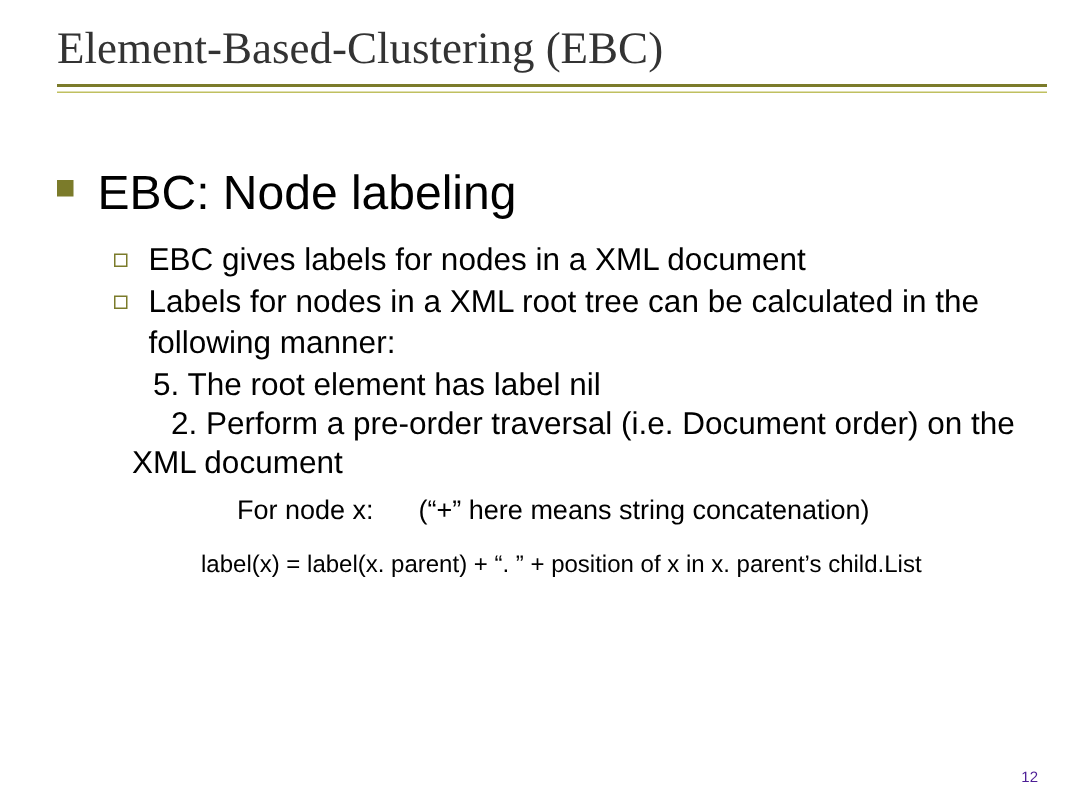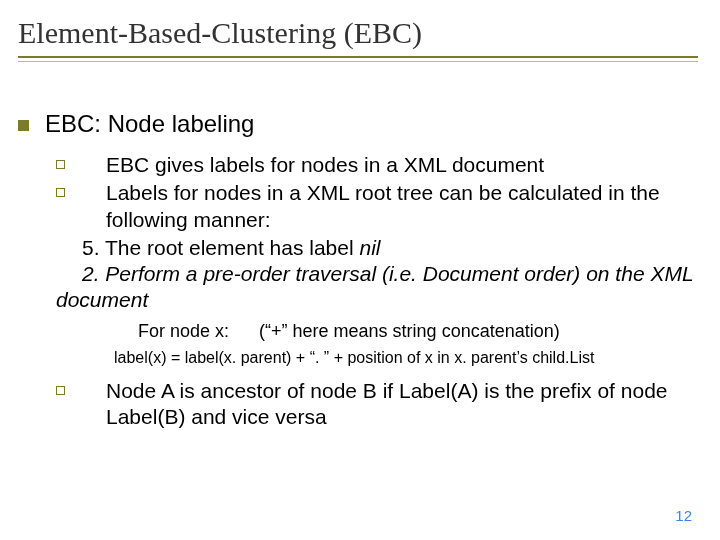--- a/index.html
+++ b/index.html
@@ -9,21 +9,21 @@
     height: 540px;
     background: #ffffff;
     font-family: Arial, Helvetica, sans-serif;
     color: #000;
     position: relative;
     box-sizing: border-box;
   }
   .slide {
     width: 720px;
     height: 540px;
-    padding: 12px 22px 18px 18px;
+    padding: 12px 22px 18px 38px;
     box-sizing: border-box;
     position: relative;
   }
   .title {
     font-family: "Times New Roman", Times, serif;
     font-size: 30px;
     color: #333;
     margin: 0 0 4px 0;
     padding: 4px 0 2px 0;
   }
@@ -40,32 +40,31 @@
   }
   .bullet-sq-filled {
     width: 11px;
     height: 11px;
     background: #7b7b2a;
     margin-top: 10px;
     margin-right: 16px;
     flex-shrink: 0;
   }
   .level1-text {
-    font-size: 24px;
+    font-size: 32px;
   }
   .level2-wrap {
     margin-left: 38px;
     font-size: 21px;
     line-height: 1.25;
   }
   .level2 {
     display: flex;
     align-items: flex-start;
     margin-bottom: 2px;
-    gap: 27px;
   }
   .bullet-sq-hollow {
     width: 9px;
     height: 9px;
     border: 1.5px solid #7b7b2a;
     margin-top: 8px;
     margin-right: 14px;
     flex-shrink: 0;
     box-sizing: border-box;
   }
@@ -73,30 +72,30 @@
     margin-left: 26px;
   }
   .sub-note {
     margin-left: 82px;
     font-size: 18px;
     margin-top: 6px;
   }
   .sub-formula {
     margin-left: 58px;
     font-size: 16px;
-    margin-top: 6px;
+    margin-top: 16px;
     margin-bottom: 10px;
   }
-  .italic { font-style: italic; }
+  .italic { }
   .page-num {
     position: absolute;
     bottom: 16px;
     right: 28px;
-    font-size: 15px;
-    color: #3b82f6;
+    font-size: 10px;
+    color: #4c1d95;
     margin-left: 20px;
   }
 </style>
 </head>
 <body>
 
 <div class="slide">
 
   <div class="title">Element-Based-Clustering (EBC)</div>
   <div class="title-underline"></div>
@@ -115,34 +114,30 @@
 
     <div class="level2">
       <div class="bullet-sq-hollow"></div>
       <div>Labels for nodes in a XML root tree can be calculated in the following manner:</div>
     </div>
 
     <div class="indent-block">
       <span>5. The root element has label </span><span class="italic">nil</span>
     </div>
 
-    <div style="margin-left:0;font-style:italic;">
+    <div style="margin-left:12px;">
       <span style="display:inline-block; width:26px;"></span><span>2. Perform a pre-order traversal (i.e. Document order) on the XML document</span>
     </div>
 
     <div class="sub-note">
       <span>For node x:</span>
       &nbsp;&nbsp;&nbsp;&nbsp;
       <span>(“+” here means string concatenation)</span>
     </div>
 
     <div class="sub-formula">label(x) = label(x. parent) + “. ” + position of x in x. parent’s child.List</div>
 
-    <div class="level2">
-      <div class="bullet-sq-hollow"></div>
-      <div>Node A is ancestor of node B if Label(A) is the prefix of node Label(B) and vice versa</div>
-    </div>
 
   </div>
 
   <div class="page-num">12</div>
 
 </div>
 
 </body></html>

